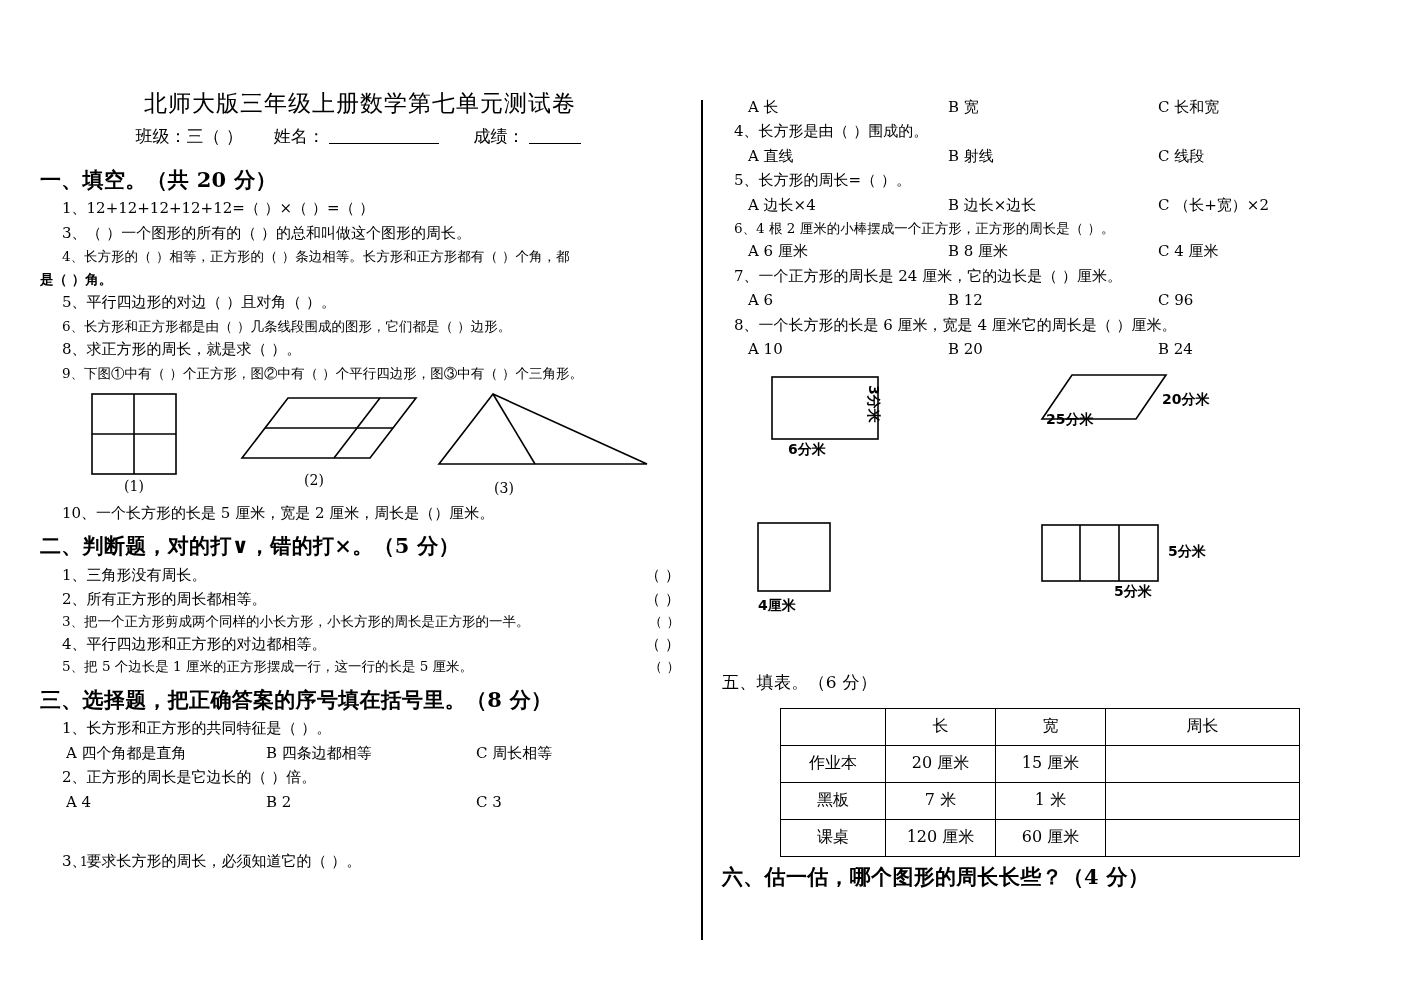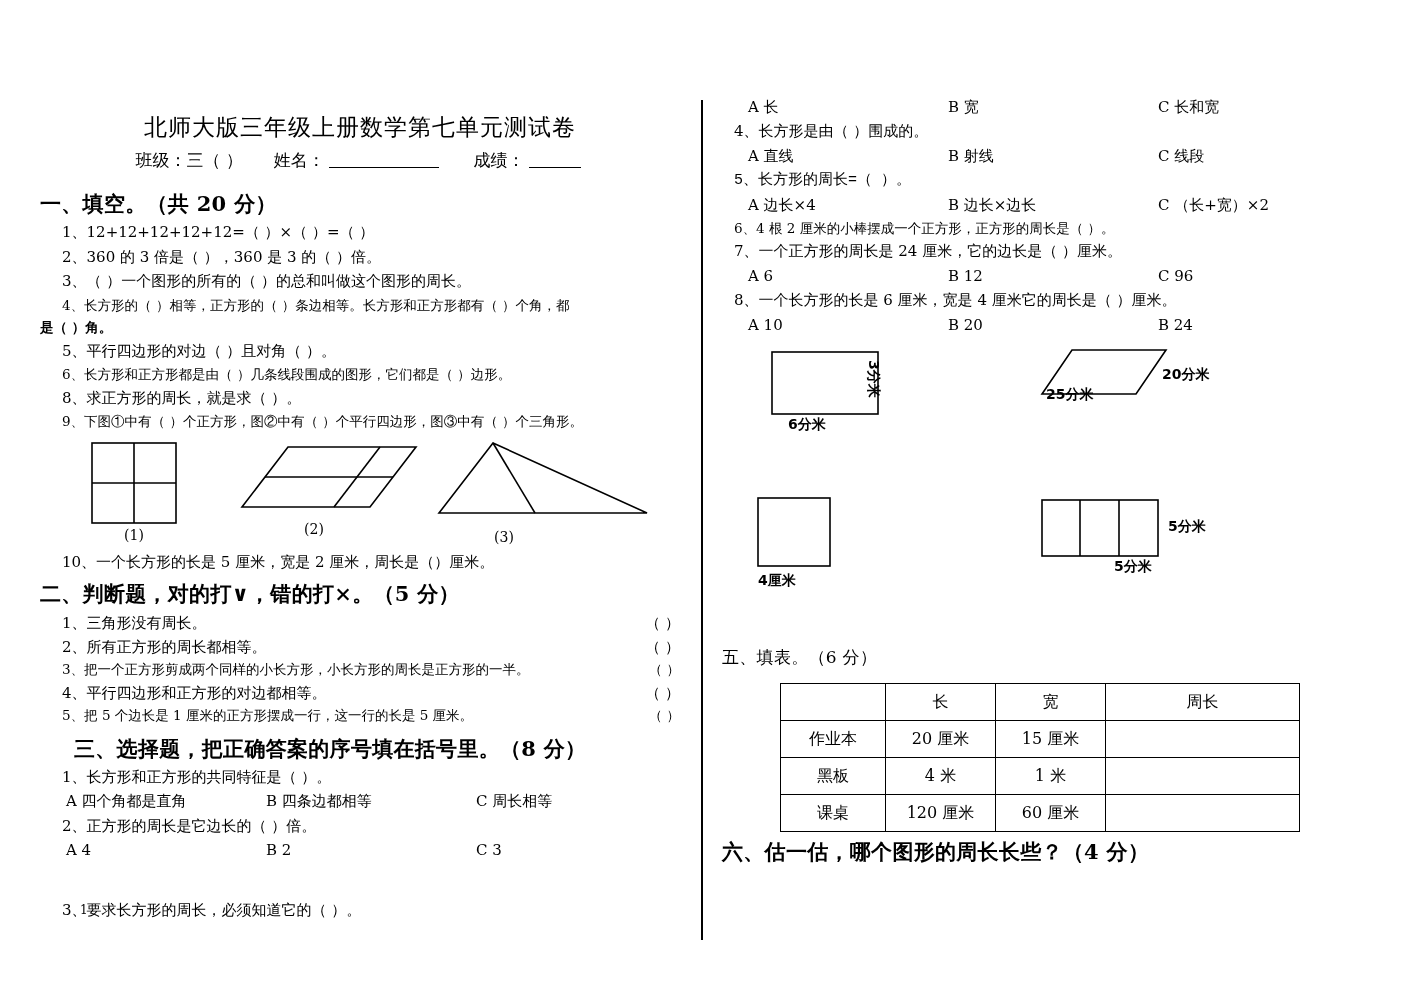--- a/index.html
+++ b/index.html
@@ -20,21 +20,21 @@
   .divider {
     position: absolute;
     left: 701px; top: 100px;
     width: 2px; height: 840px;
     background: #000;
   }
 
   
   .col-left {
     position: absolute;
-    left: 40px; top: 112px;
+    left: 40px; top: 88px;
     width: 640px;
   }
   .col-right {
     position: absolute;
     left: 722px; top: 96px;
     width: 660px;
   }
 
   
   .doc-title {
@@ -180,21 +180,20 @@
       <span>班级：三（    ）</span>
       <span class="info-gap"></span>
       <span>姓名：</span><span class="blank-long"></span>
       <span class="info-gap"></span>
       <span>成绩：</span><span class="blank-short"></span>
     </div>
 
     <div class="sec-head">一、填空。（共 20 分）</div>
 
     <p class="q">1、12+12+12+12+12=（     ）×（     ）=（     ）</p>
-    <p class="q">2、360 的 3 倍是（      ），360 是 3 的（      ）倍。</p>
     <p class="q">3、（   ）一个图形的所有的（      ）的总和叫做这个图形的周长。</p>
     <p class="q small">4、长方形的（        ）相等，正方形的（        ）条边相等。长方形和正方形都有（     ）个角，都</p>
     <p class="q-cont small">是（    ）角。</p>
     <p class="q">5、平行四边形的对边（        ）且对角（        ）。</p>
     <p class="q small">6、长方形和正方形都是由（     ）几条线段围成的图形，它们都是（     ）边形。</p>
     <p class="q">8、求正方形的周长，就是求（       ）。</p>
     <p class="q small">9、下图①中有（    ）个正方形，图②中有（      ）个平行四边形，图③中有（      ）个三角形。</p>
 
     <div class="fig-row-9">
 
@@ -242,21 +241,21 @@
       <span class="jt">4、平行四边形和正方形的对边都相等。</span>
       <span class="jspace"></span>
       <span class="jb">（      ）</span>
     </div>
     <div class="judge small">
       <span class="jt">5、把 5 个边长是 1 厘米的正方形摆成一行，这一行的长是 5 厘米。</span>
       <span class="jspace"></span>
       <span class="jb">（      ）</span>
     </div>
 
-    <div class="sec-head" style="margin-top:8px;margin-left:34px;">三、选择题，把正确答案的序号填在括号里。（8 分）</div>
+    <div class="sec-head" style="margin-top:8px;">三、选择题，把正确答案的序号填在括号里。（8 分）</div>
 
     <p class="q">1、长方形和正方形的共同特征是（      ）。</p>
     <div class="opts">
       <span class="o">A  四个角都是直角</span>
       <span class="o">B  四条边都相等</span>
       <span class="o">C  周长相等</span>
     </div>
 
     <p class="q">2、正方形的周长是它边长的（      ）倍。</p>
     <div class="opts">
@@ -278,28 +277,33 @@
       <span class="o">C  长和宽</span>
     </div>
 
     <p class="q" style="padding-left:12px;">4、长方形是由（      ）围成的。</p>
     <div class="opts">
       <span class="o">A  直线</span>
       <span class="o">B  射线</span>
       <span class="o">C  线段</span>
     </div>
 
-    <p class="q" style="padding-left:12px;font-family:Liberation Mono, monospace;">5、长方形的周长=（      ）。</p>
+    <p class="q" style="padding-left:12px;">5、长方形的周长=（      ）。</p>
     <div class="opts">
       <span class="o">A  边长×4</span>
       <span class="o">B 边长×边长</span>
       <span class="o">C  （长+宽）×2</span>
     </div>
 
     <p class="q small" style="padding-left:12px;">6、4 根 2 厘米的小棒摆成一个正方形，正方形的周长是（     ）。</p>
+    <div class="opts">
+      <span class="o">A  6 厘米</span>
+      <span class="o">B  8 厘米</span>
+      <span class="o">C  4 厘米</span>
+    </div>
 
     <p class="q" style="padding-left:12px;">7、一个正方形的周长是 24 厘米，它的边长是（      ）厘米。</p>
     <div class="opts">
       <span class="o">A  6</span>
       <span class="o">B  12</span>
       <span class="o">C  96</span>
     </div>
 
     <p class="q" style="padding-left:12px;">8、一个长方形的长是 6 厘米，宽是 4 厘米它的周长是（      ）厘米。</p>
     <div class="opts">
@@ -349,21 +353,21 @@
           <th>周长</th>
         </tr>
         <tr>
           <td>作业本</td>
           <td>20 厘米</td>
           <td>15 厘米</td>
           <td></td>
         </tr>
         <tr>
           <td>黑板</td>
-          <td>4 米</td>
+          <td>7 米</td>
           <td>1 米</td>
           <td></td>
         </tr>
         <tr>
           <td>课桌</td>
           <td>120 厘米</td>
           <td>60 厘米</td>
           <td></td>
         </tr>
       </tbody>

